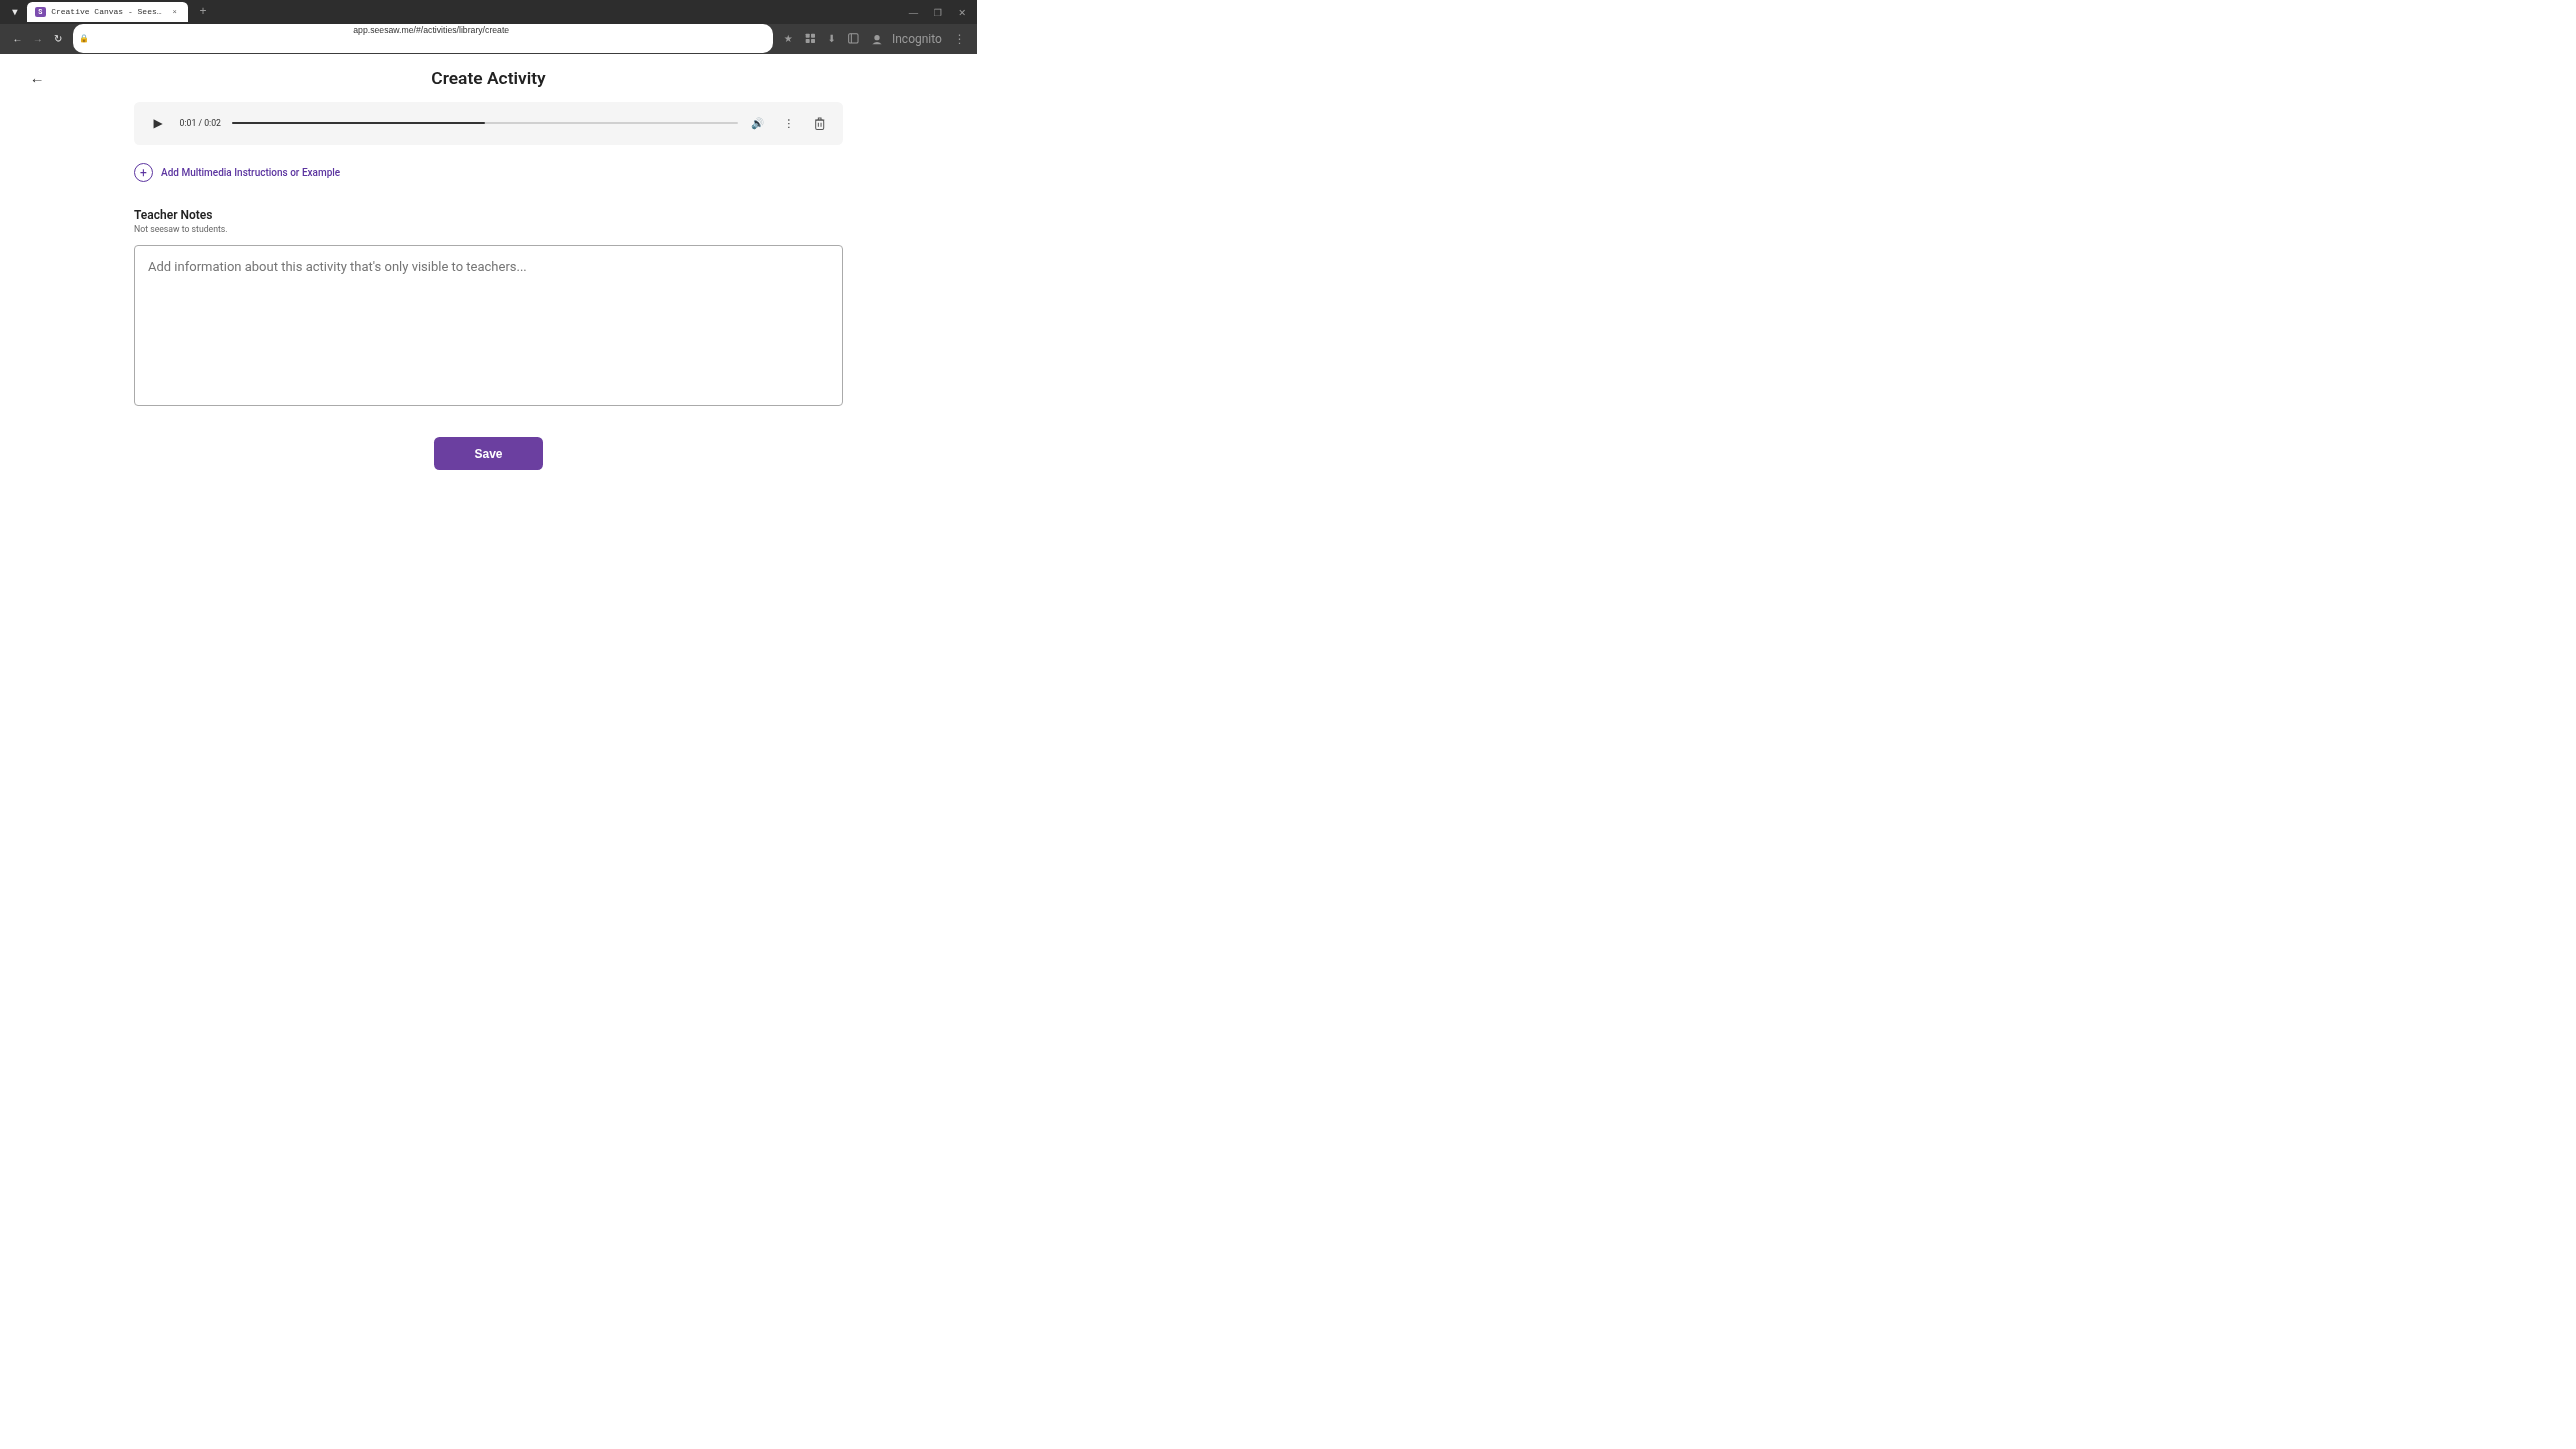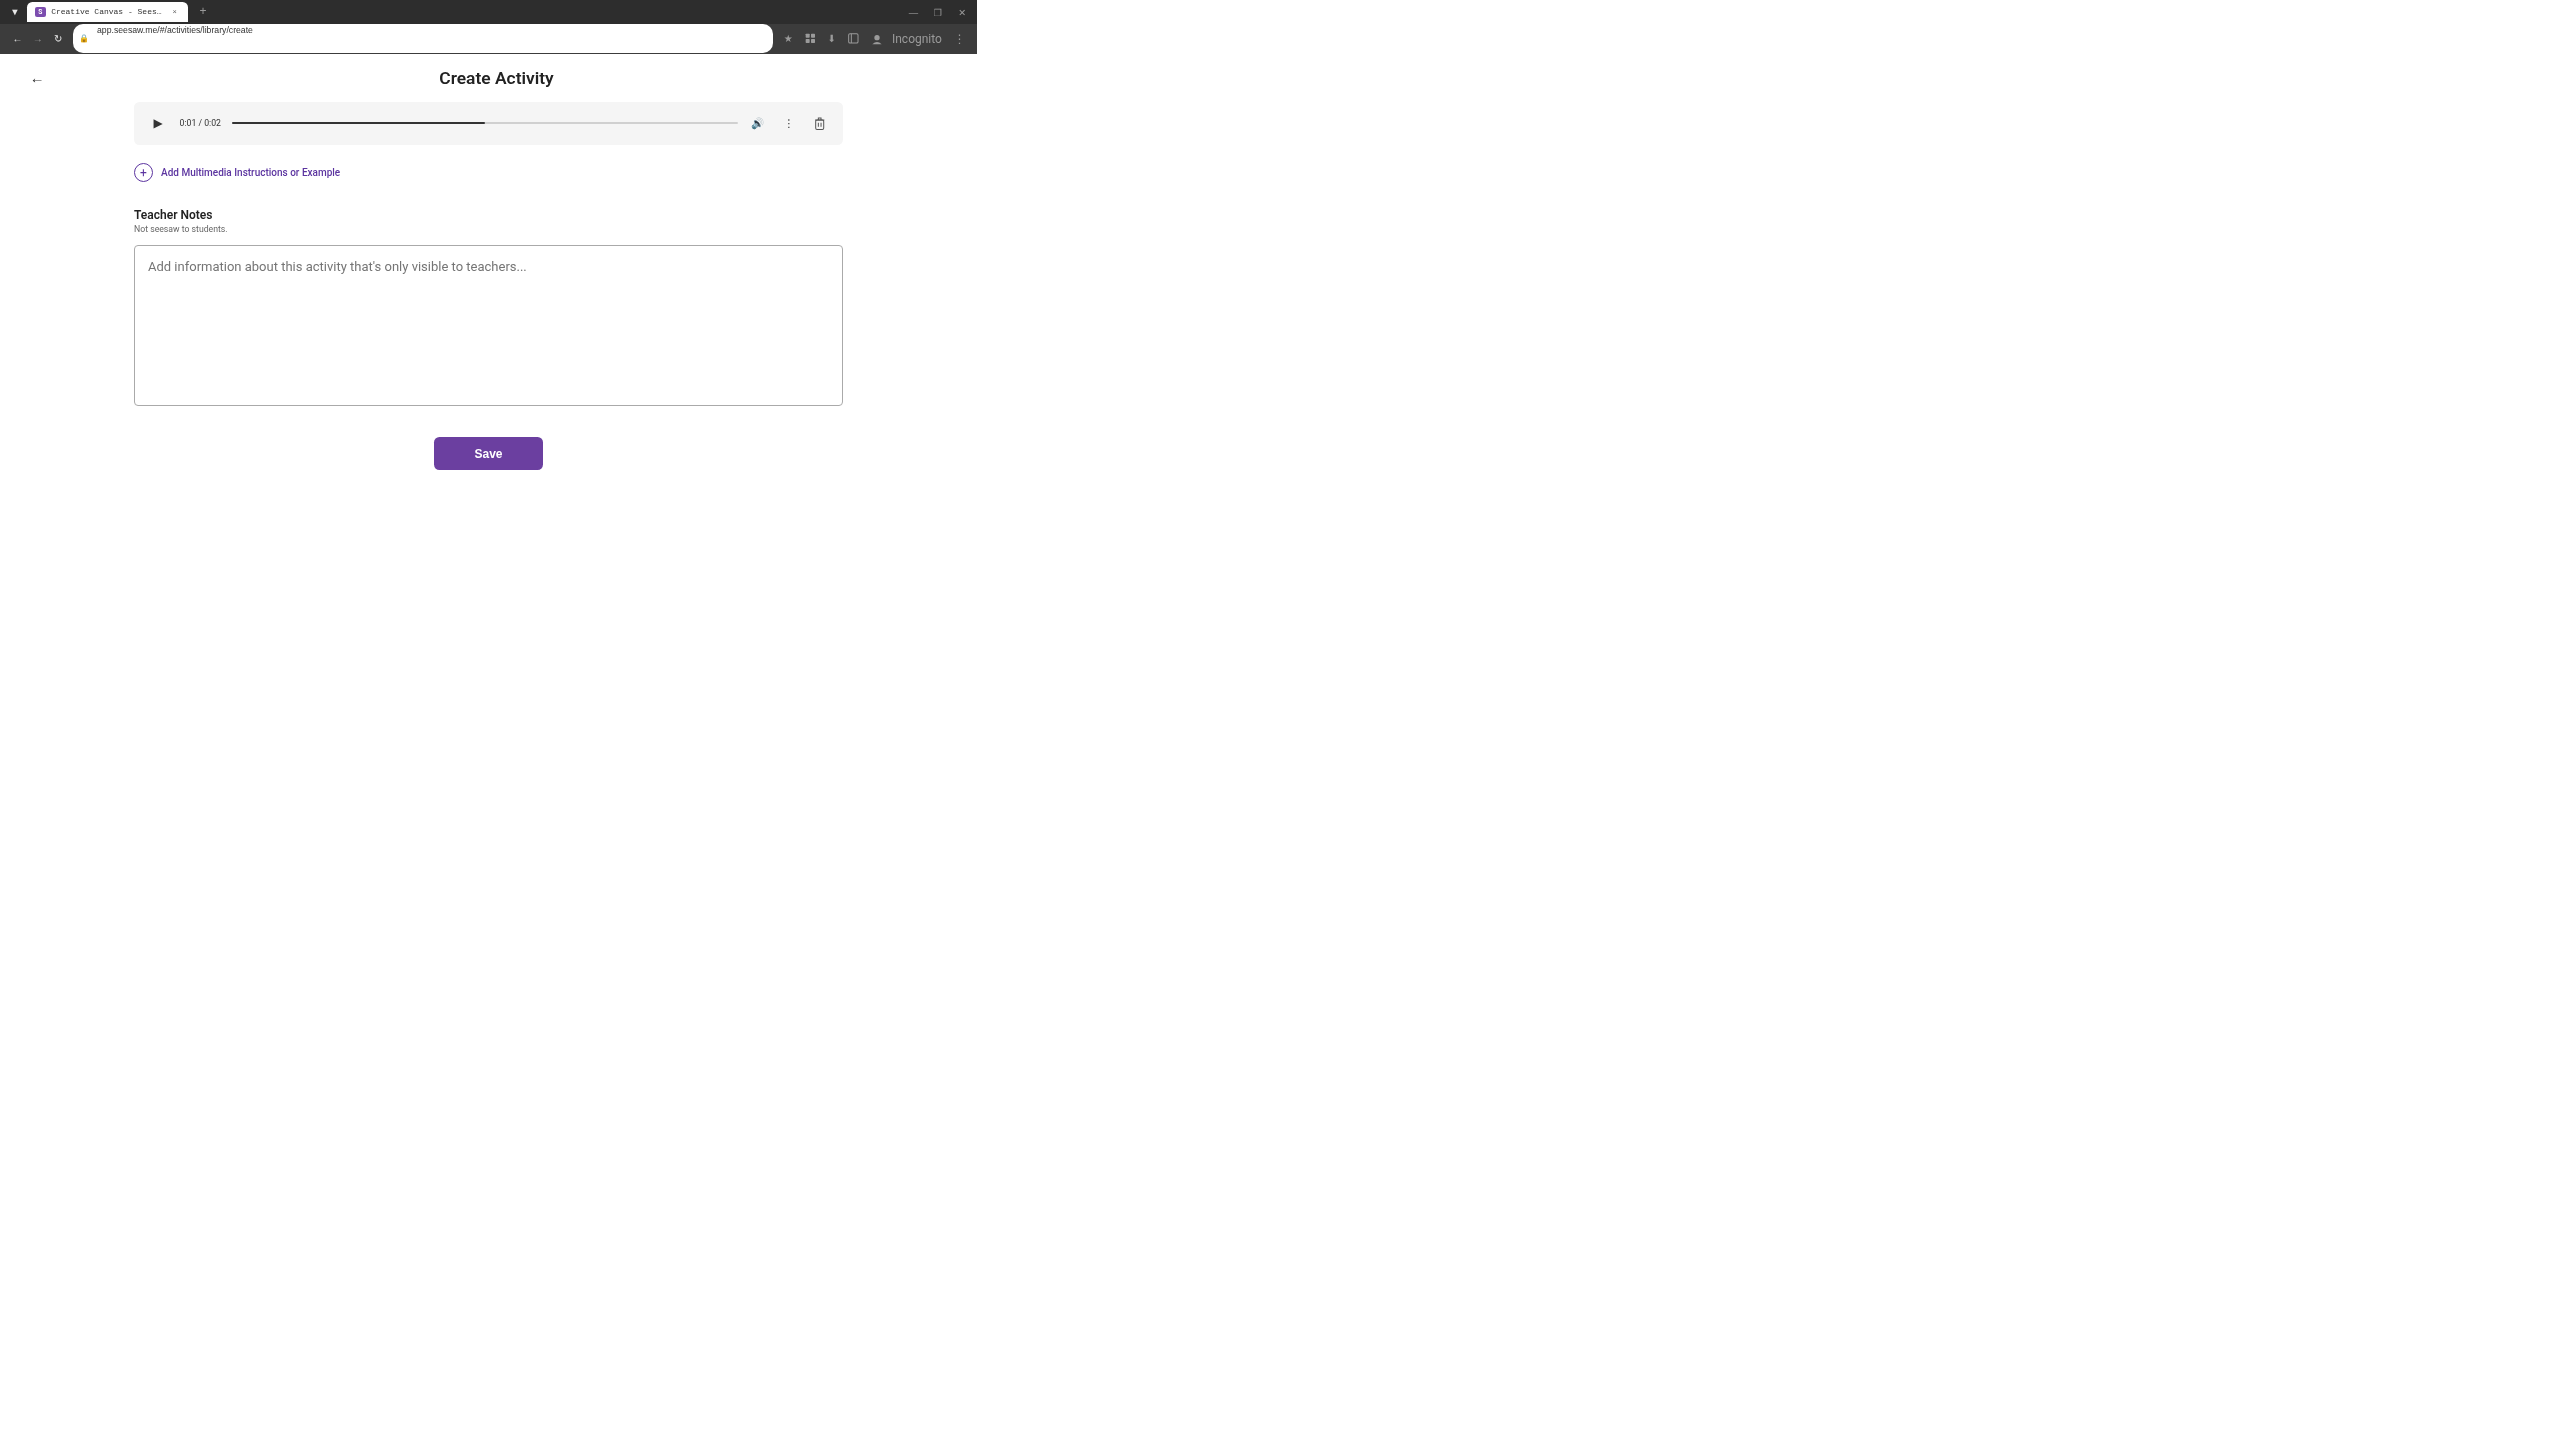--- a/index.html
+++ b/index.html
@@ -153,20 +153,21 @@
     .address-input {
       flex: 1;
       height: 29px;
       background: #ffffff;
       border: none;
       border-radius: 10px;
       padding: 0 8px 17px 24px;
       font-size: 8.7px;
       color: #333;
       outline: none;
+      text-align: center;
     }
 
     .address-wrapper {
       flex: 1;
       position: relative;
       display: flex;
       align-items: center;
     }
 
     .address-lock {
@@ -249,21 +250,20 @@
       padding: 2.7px;
     }
 
     .page-title {
       position: absolute;
       left: 50%;
       transform: translateX(-50%);
       font-size: 17.4px;
       font-weight: 600;
       color: #222;
-      margin-left: 8px;
     }
 
     .page-main {
       padding: 0 134px;
     }
 
     
     .audio-player {
       display: flex;
       align-items: center;

